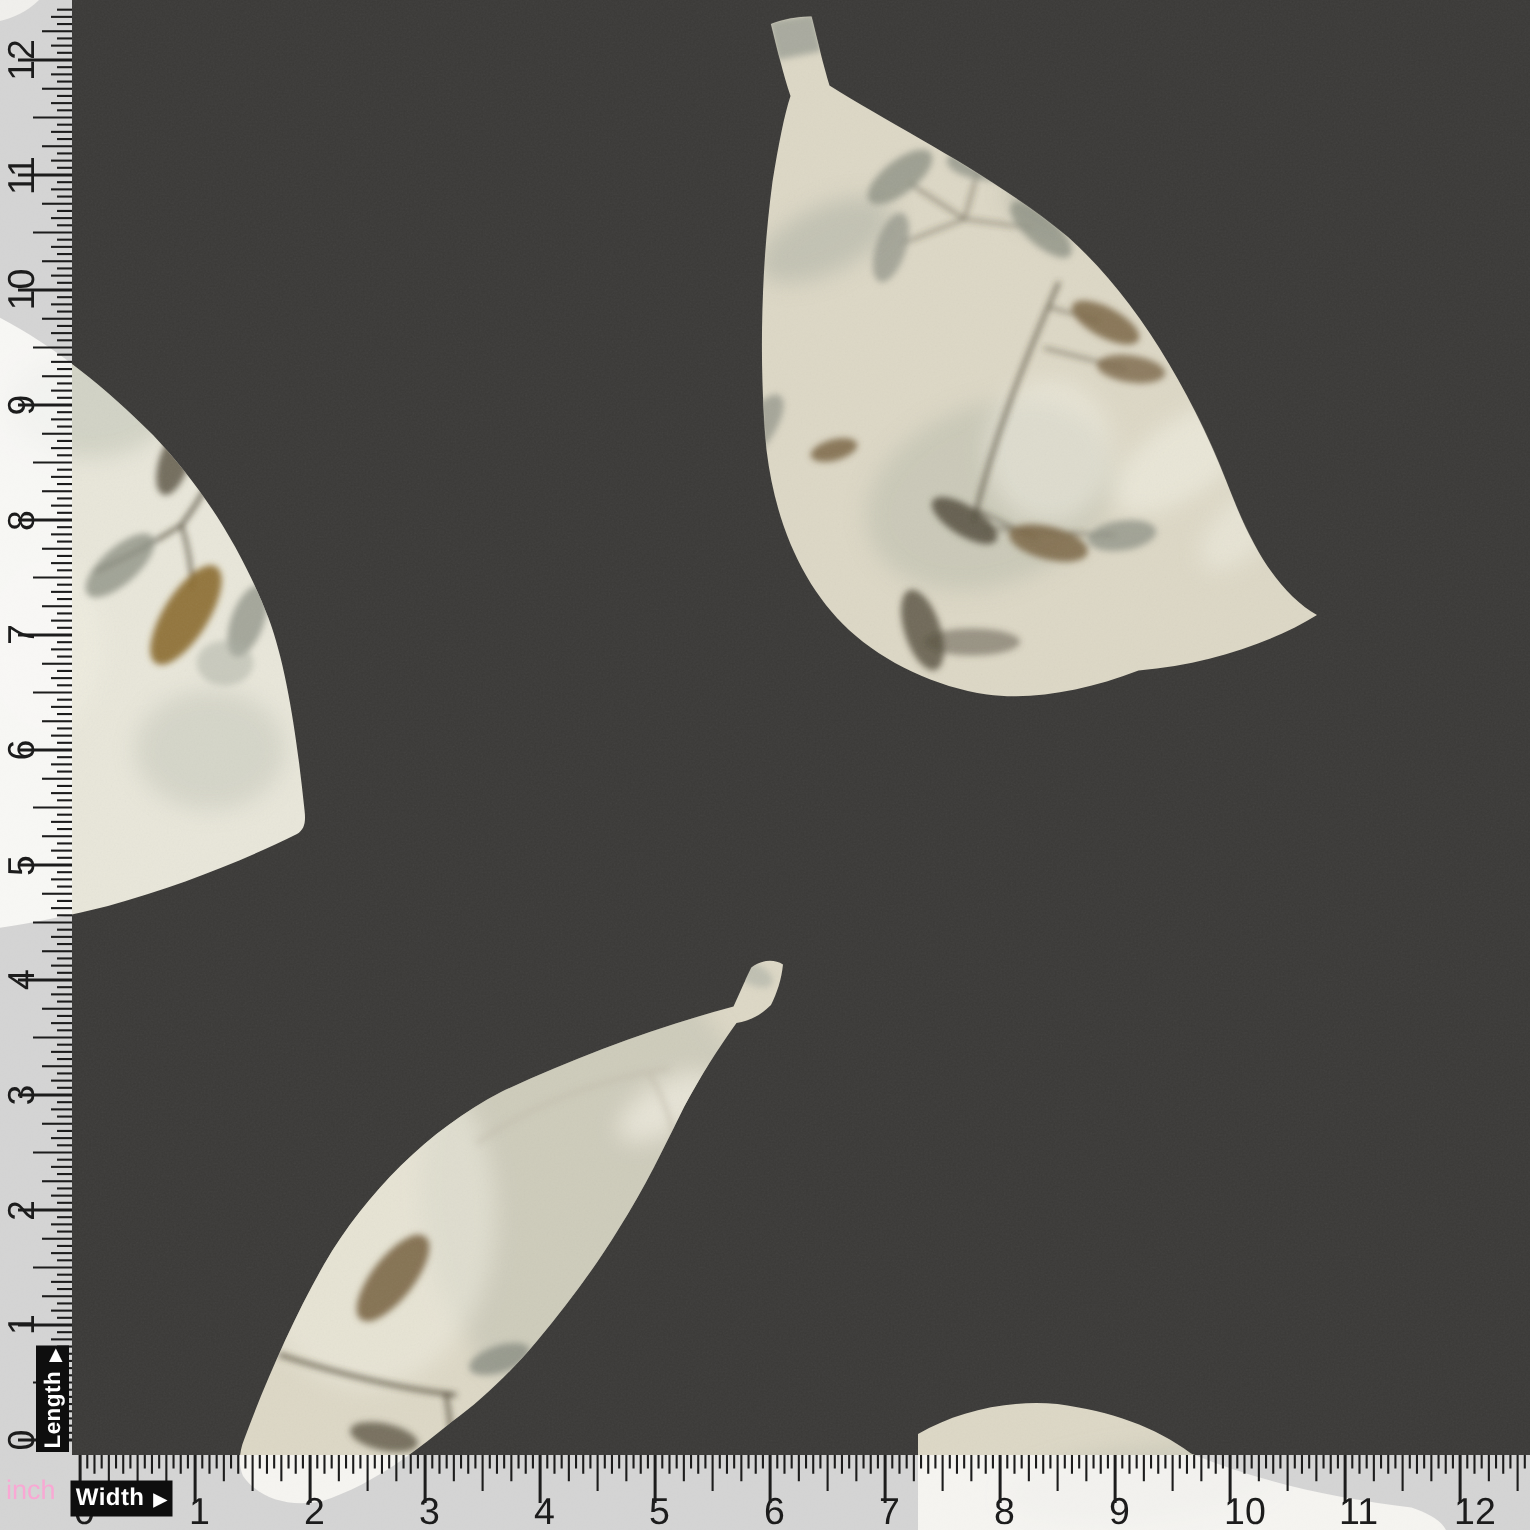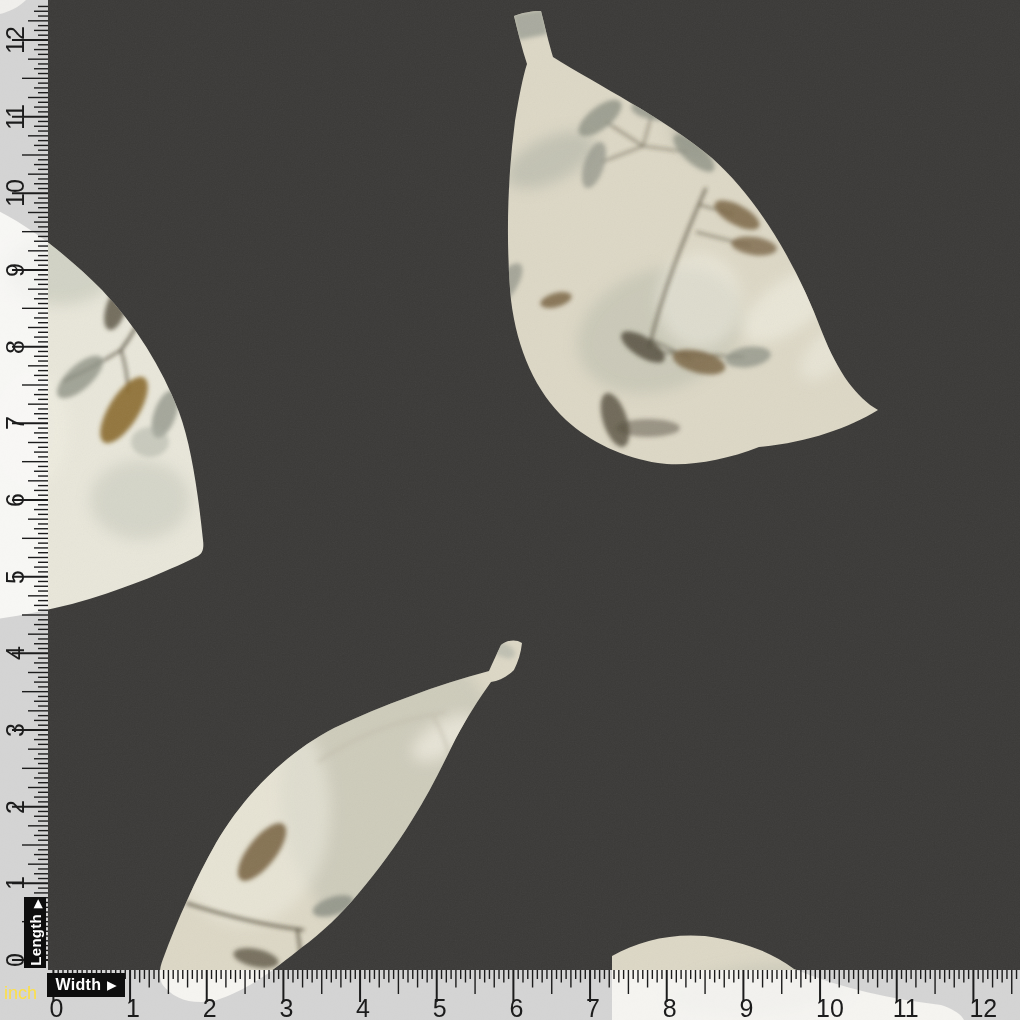--- a/index.html
+++ b/index.html
@@ -13,23 +13,23 @@
   .ruler svg{position:absolute;left:0;top:0;overflow:visible;}
   .bnum{position:absolute;top:26px;font-size:25px;line-height:1;
         color:var(--ruler-number,#1c1c1c);}
   .lnum{position:absolute;left:15px;transform:translate(-50%,-50%) rotate(-90deg);
         font-size:25px;line-height:1;color:var(--ruler-number,#1c1c1c);}
   .label{position:absolute;background:var(--label-background,#0e0e0e);
          color:var(--label-text,#fff);display:flex;align-items:center;
          justify-content:center;font-weight:bold;}
   .label-length{left:24px;top:897px;width:22px;height:71px;}
   .label-length .rot{transform:rotate(-90deg);white-space:nowrap;font-size:15px;letter-spacing:.3px;}
-  .label-width{left:47px;top:3px;width:78px;height:24px;font-size:16px;letter-spacing:.3px;}
+  .label-width{left:47px;top:17px;width:68px;height:24px;font-size:16px;letter-spacing:.3px;}
   .arrow{font-size:.72em;margin-left:6px;}
-  .unit{position:absolute;left:4px;top:13px;font-size:18px;color:#fde047;}
+  .unit{position:absolute;left:4px;top:13px;font-size:18px;color:#f9a8d4;}
 </style>
 </head>
 <body>
 
 <div class="stage">
 
   <svg class="fabric" width="1020" height="1020" viewBox="0 0 1020 1020">
     <defs>
       <filter id="soft" x="-25%" y="-25%" width="150%" height="150%">
         <feGaussianBlur stdDeviation="2.2"></feGaussianBlur>

